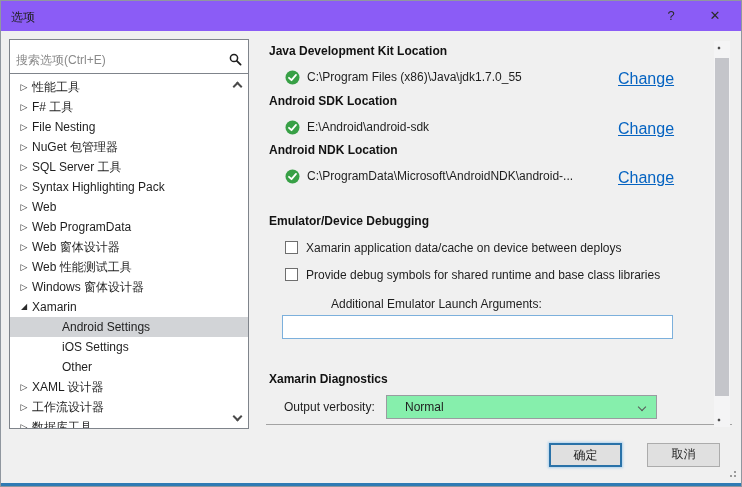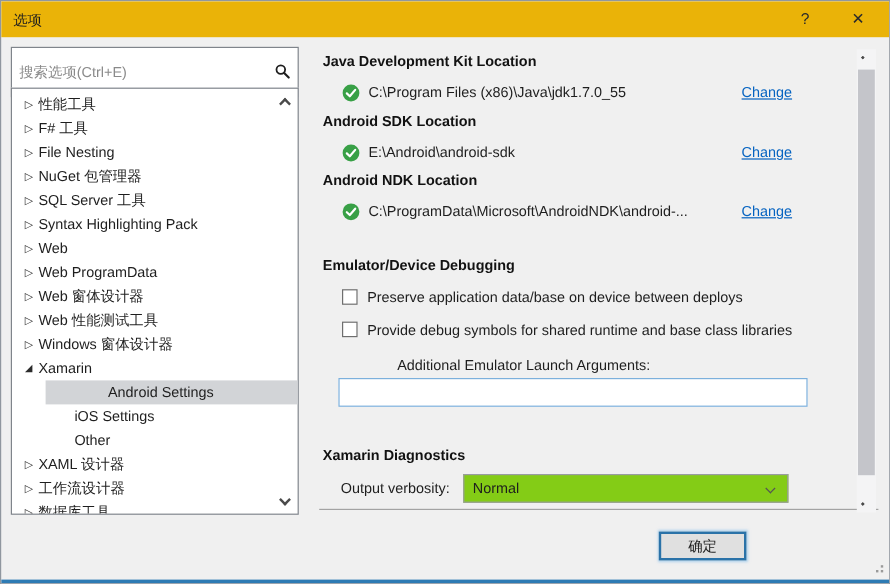--- a/index.html
+++ b/index.html
@@ -2,21 +2,21 @@
 <html><head>
 <meta charset="utf-8">
 <style>
   * { margin:0; padding:0; box-sizing:border-box; }
   html,body { background:#ffffff; }
   body { font-family:"Liberation Sans","DejaVu Sans",sans-serif; font-size:12px; color:#1e1e1e; }
   .window { position:relative; width:742px; height:487px; background:#f0f0f0;
             border:1px solid #90979f; overflow:hidden; }
 
   
-  .titlebar { position:absolute; left:0; top:0; width:100%; height:30px; background:#eab308; }
+  .titlebar { position:absolute; left:0; top:0; width:100%; height:30px; background:#8b5cf6; }
   .title { position:absolute; left:10px; top:8px; font-size:12px; color:#1e1e1e; }
   .winbtn { position:absolute; top:0; height:30px; line-height:30px; text-align:center; color:#2b2b2b; cursor:pointer; }
   .helpbtn { left:652px; width:36px; font-size:13px; }
   .closebtn { left:692px; width:44px; font-size:13px; }
 
   
   .searchbox { position:absolute; left:8px; top:38px; width:240px; height:42px; background:#fff;
                border:1px solid #7f848b; display:flex; align-items:center; }
   .searchbox input { flex:1; border:none; outline:none; height:22px; padding:0 6px; font-size:12px;
                      font-family:inherit; color:#1e1e1e; background:transparent; }
@@ -24,43 +24,43 @@
   .search-ic { width:26px; text-align:center; line-height:10px; }
 
   
   .tree { position:absolute; left:8px; top:72px; width:240px; height:356px; background:#fff;
           border:1px solid #7f848b; overflow:hidden; padding-top:3px; }
   .trow { position:relative; height:20px; line-height:20px; display:flex; align-items:center; cursor:default; white-space:nowrap; }
   .trow .arr { display:inline-block; width:16px; margin-left:6px; text-align:center; font-size:9px; color:#2b2b2b; }
   .trow .arr.exp { font-size:8px; }
   .trow .tl { font-size:12px; }
   .trow.child { padding-left:52px; }
-  .trow.selected { background:#d2d4d7;margin-left:28px; }
+  .trow.selected { background:#d2d4d7; }
   .tree-chev { position:absolute; width:7px; height:7px; }
   .chev-up   { border-left:2px solid #4a4a4a; border-top:2px solid #4a4a4a; transform:rotate(45deg); }
   .chev-down { border-right:2px solid #4a4a4a; border-bottom:2px solid #4a4a4a; transform:rotate(45deg); }
   .tree .chev-up   { right:7px; top:9px; }
   .tree .chev-down { right:7px; bottom:8px; }
 
   
   .sect-title { position:absolute; font-weight:bold; color:#121212; font-size:12px; }
   .path-text { position:absolute; font-size:12px; color:#1e1e1e; white-space:nowrap; }
   .ok-ic { position:absolute; width:15px; height:15px; }
-  .chg { position:absolute; font-size:12px; color:#0563c1; text-decoration:underline; cursor:pointer; }
+  .chg { position:absolute; font-size:16px; color:#0563c1; text-decoration:underline; cursor:pointer; }
 
   .cbox { position:absolute; width:13px; height:13px; background:#fff; border:1px solid #6e6e6e; cursor:pointer; }
   .cblabel { position:absolute; font-size:12px; color:#1e1e1e; cursor:default; }
 
   .args-label { position:absolute; font-size:12px; color:#1e1e1e;margin-left:48px; }
   .args-input { position:absolute; left:281px; top:314px; width:391px; height:24px; background:#fff;
                 border:1px solid #7cb0dc; font-size:12px; font-family:inherit; padding:0 5px; outline:none; }
 
   .verb-label { position:absolute; font-size:12px; }
-  .select { position:absolute; left:385px; top:394px; width:271px; height:24px; background:#84cc16;
-            border:1px solid #999ca0; line-height:22px; padding-left:7px; font-size:12px; cursor:default; }
+  .select { position:absolute; left:385px; top:394px; width:271px; height:24px; background:#86efac;
+            border:1px solid #999ca0; line-height:22px; padding-left:18px; font-size:12px; cursor:default; }
   .select .sel-chev { position:absolute; right:11px; top:8px; width:6px; height:6px;
             border-right:1.6px solid #555; border-bottom:1.6px solid #555; transform:rotate(45deg); }
 
   .hsep { position:absolute; left:265px; top:423px; width:466px; height:1px; background:#a3a3a3; }
 
   
   .vscroll { position:absolute; left:713px; top:40px; width:16px; height:386px; background:#f4f4f5; }
   .vscroll .thumb { position:absolute; left:1px; top:17px; width:14px; height:338px; background:#c4c5ca; }
   .vscroll .chev-up { position:absolute; left:4px; top:6px; }
   .vscroll .chev-down { position:absolute; left:4px; bottom:6px; }
@@ -197,21 +197,21 @@
       <svg width="15" height="15" viewBox="0 0 15 15">
           <circle cx="7.5" cy="7.5" r="7" fill="#38a046"></circle>
           <path d="M4 7.8 L6.5 10.2 L11 4.9" stroke="#fff" stroke-width="1.8" fill="none" stroke-linecap="round" stroke-linejoin="round"></path>
         </svg>
     </span>
     <div class="path-text" style="left:306px; top:168px;">C:\ProgramData\Microsoft\AndroidNDK\android-...</div>
     <a class="chg" style="left:617px; top:168px;">Change</a>
 
     <div class="sect-title" style="left:268px; top:213px;">Emulator/Device Debugging</div>
     <span class="cbox" style="left:284px; top:240px;"></span>
-    <span class="cblabel" style="left:305px; top:240px;">Preserve application data/base on device between deploys</span>
+    <span class="cblabel" style="left:305px; top:240px;">Xamarin application data/cache on device between deploys</span>
     <span class="cbox" style="left:284px; top:267px;"></span>
     <span class="cblabel" style="left:305px; top:267px;">Provide debug symbols for shared runtime and base class libraries</span>
 
     <div class="args-label" style="left:282px; top:296px;">Additional Emulator Launch Arguments:</div>
     <input type="text" class="args-input" value="" style="">
 
     <div class="sect-title" style="left:268px; top:371px;">Xamarin Diagnostics</div>
     <div class="verb-label" style="left:283px; top:399px;">Output verbosity:</div>
     <div class="select">
       <span>Normal</span>
@@ -221,16 +221,17 @@
     <div class="hsep"></div>
   </div>
 
   <div class="vscroll">
     <span class="chev-up" style="position:absolute;"></span>
     <div class="thumb"></div>
     <span class="chev-down" style="position:absolute;"></span>
   </div>
 
   <div class="btn btn-ok">确定</div>
+  <div class="btn btn-cancel">取消</div>
 
   <span class="grip"></span>
   <div class="bottom-accent"></div>
 </div>
 
 </body></html>

